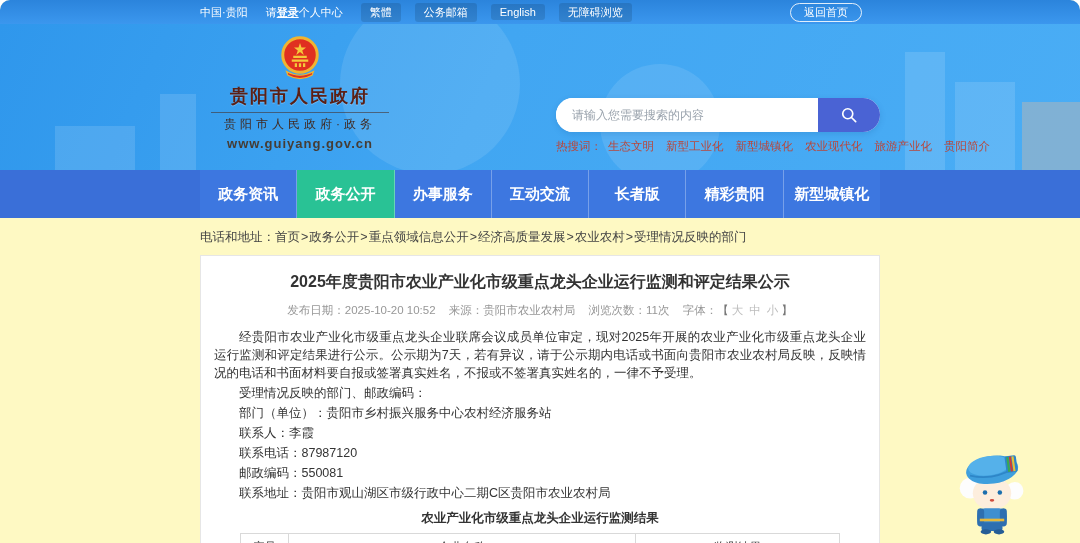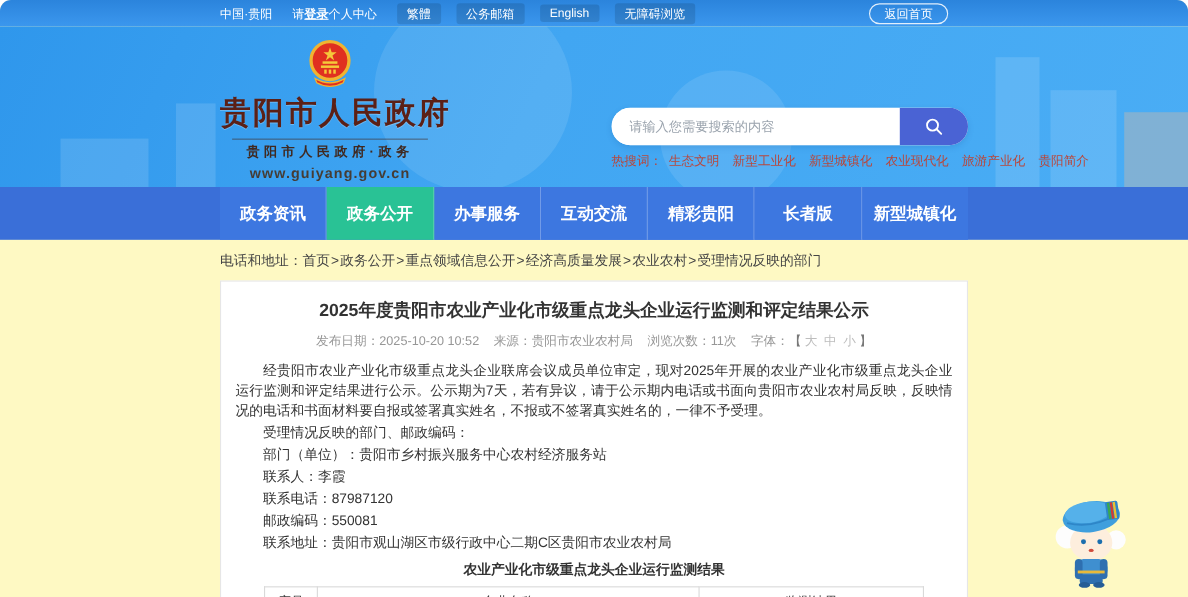--- a/index.html
+++ b/index.html
@@ -14,23 +14,23 @@
   .topbar .login b{font-weight:bold;text-decoration:underline;}
   .home-btn{margin-left:auto;margin-right:0;border:1px solid rgba(255,255,255,0.85);border-radius:10px;padding:1px 13px;font-size:11px;}
 
   
   .banner{height:146px;background:linear-gradient(115deg,#2f97ec 0%,#41a6f2 45%,#4aadf5 100%);position:relative;overflow:hidden;}
   .glow{position:absolute;border-radius:50%;background:rgba(255,255,255,0.10);}
   .bldg{position:absolute;background:rgba(255,255,255,0.13);}
   .bldg.warm{background:rgba(255,190,140,0.30);}
   .logo-block{position:absolute;left:0;top:10px;width:200px;text-align:center;}
   .emblem{display:block;margin:0 auto 2px auto;}
-  .site-title{font-size:28px;font-weight:bold;color:#5b2016;letter-spacing:2px;white-space:nowrap;text-shadow:0 1px 0 rgba(255,255,255,0.25);text-align:center;}
+  .site-title{font-size:18px;font-weight:bold;color:#5b2016;letter-spacing:2px;white-space:nowrap;text-shadow:0 1px 0 rgba(255,255,255,0.25);text-align:center;}
   .site-line{height:1px;background:rgba(70,40,30,0.55);width:178px;margin:4px auto 3px auto;}
-  .site-subtitle{font-size:12px;font-weight:bold;color:#402920;letter-spacing:4px;white-space:nowrap;}
+  .site-subtitle{font-size:12px;font-weight:normal;color:#402920;letter-spacing:4px;white-space:nowrap;}
   .site-url{font-size:13px;font-weight:bold;color:#463c34;letter-spacing:1px;margin-top:3px;}
   .search-wrap{position:absolute;right:0;top:74px;width:324px;}
   .search-box{display:flex;height:34px;border-radius:17px;overflow:hidden;background:#ffffff;box-shadow:0 2px 6px rgba(0,60,130,0.15);}
   .search-box input{flex:1;border:none;outline:none;padding:0 16px;font-size:12px;color:#333;font-family:inherit;}
   .search-box input::placeholder{color:#9aa3ad;}
   .search-btn{width:62px;background:#4a63d4;border:none;display:flex;align-items:center;justify-content:center;cursor:pointer;}
   .hot-row{margin-top:7px;font-size:11.5px;color:#b8473c;white-space:nowrap;}
   .hot-row span{margin-right:12px;cursor:pointer;}
   .hot-row .hot-label{cursor:default;margin-right:6px;}
 
@@ -124,22 +124,22 @@
       </div>
     </div>
   </div>
 
   <div class="nav">
     <div class="container">
       <div class="nav-item">政务资讯</div>
       <div class="nav-item active">政务公开</div>
       <div class="nav-item">办事服务</div>
       <div class="nav-item">互动交流</div>
+      <div class="nav-item">长者版</div>
       <div class="nav-item">精彩贵阳</div>
-      <div class="nav-item">长者版</div>
       <div class="nav-item">新型城镇化</div>
     </div>
   </div>
 
   <div class="container">
     <div class="crumb-row">
       <span>电话和地址：</span><span class="crumb">首页</span><span class="sep">&gt;</span><span class="crumb">政务公开</span><span class="sep">&gt;</span><span class="crumb">重点领域信息公开</span><span class="sep">&gt;</span><span class="crumb">经济高质量发展</span><span class="sep">&gt;</span><span class="crumb">农业农村</span><span class="sep">&gt;</span><span class="crumb">受理情况反映的部门</span>
     </div>
   </div>
 

